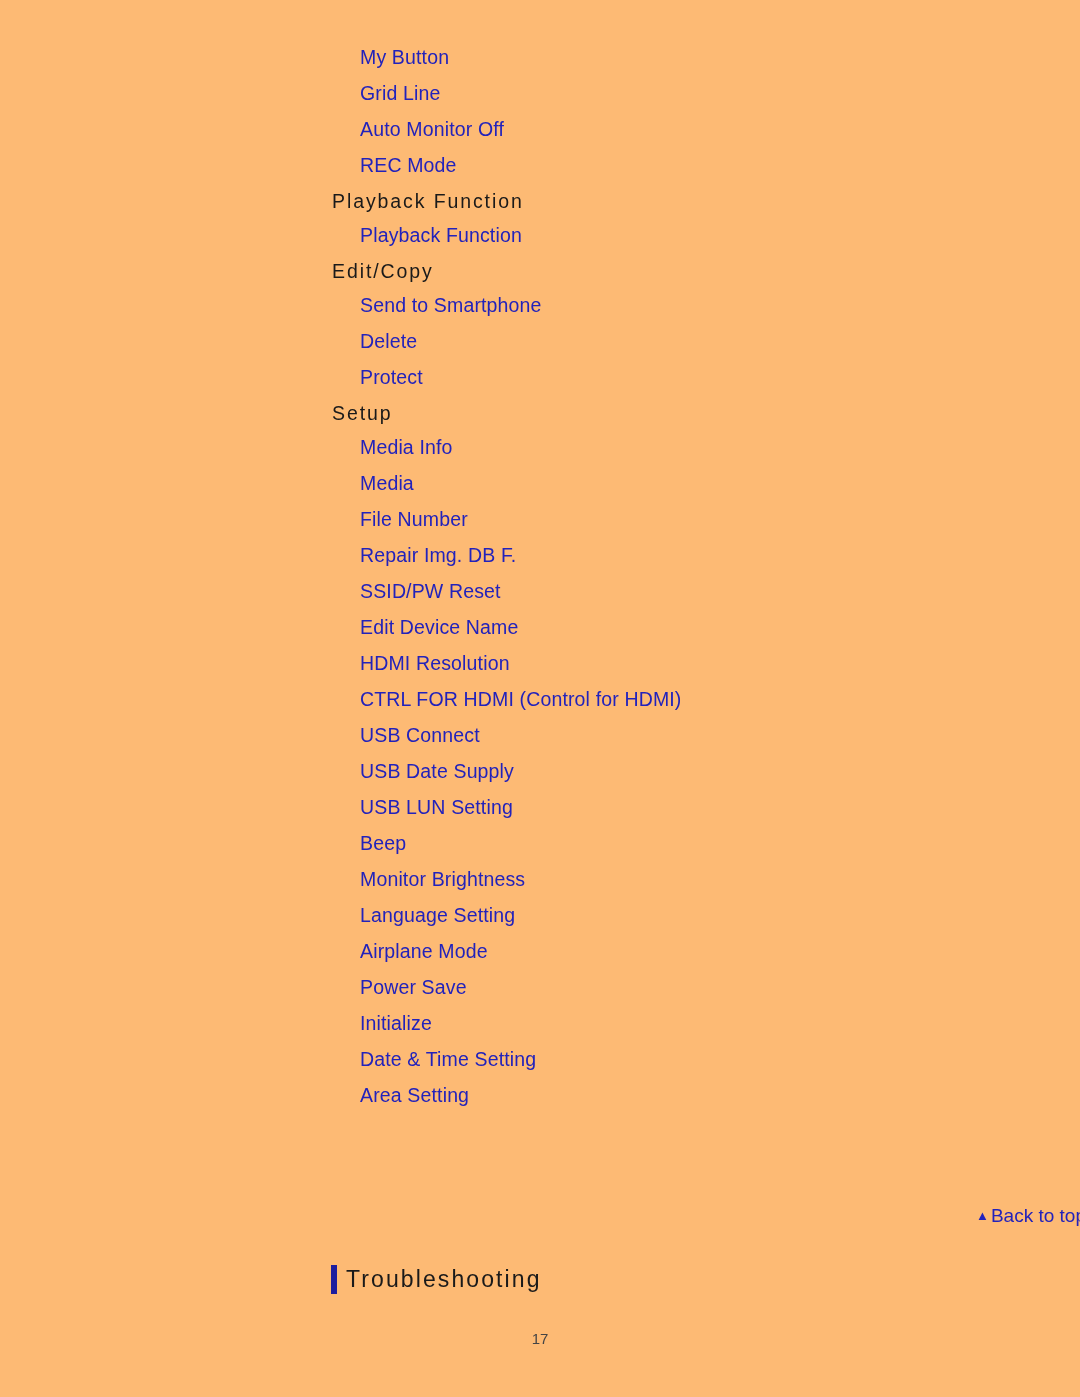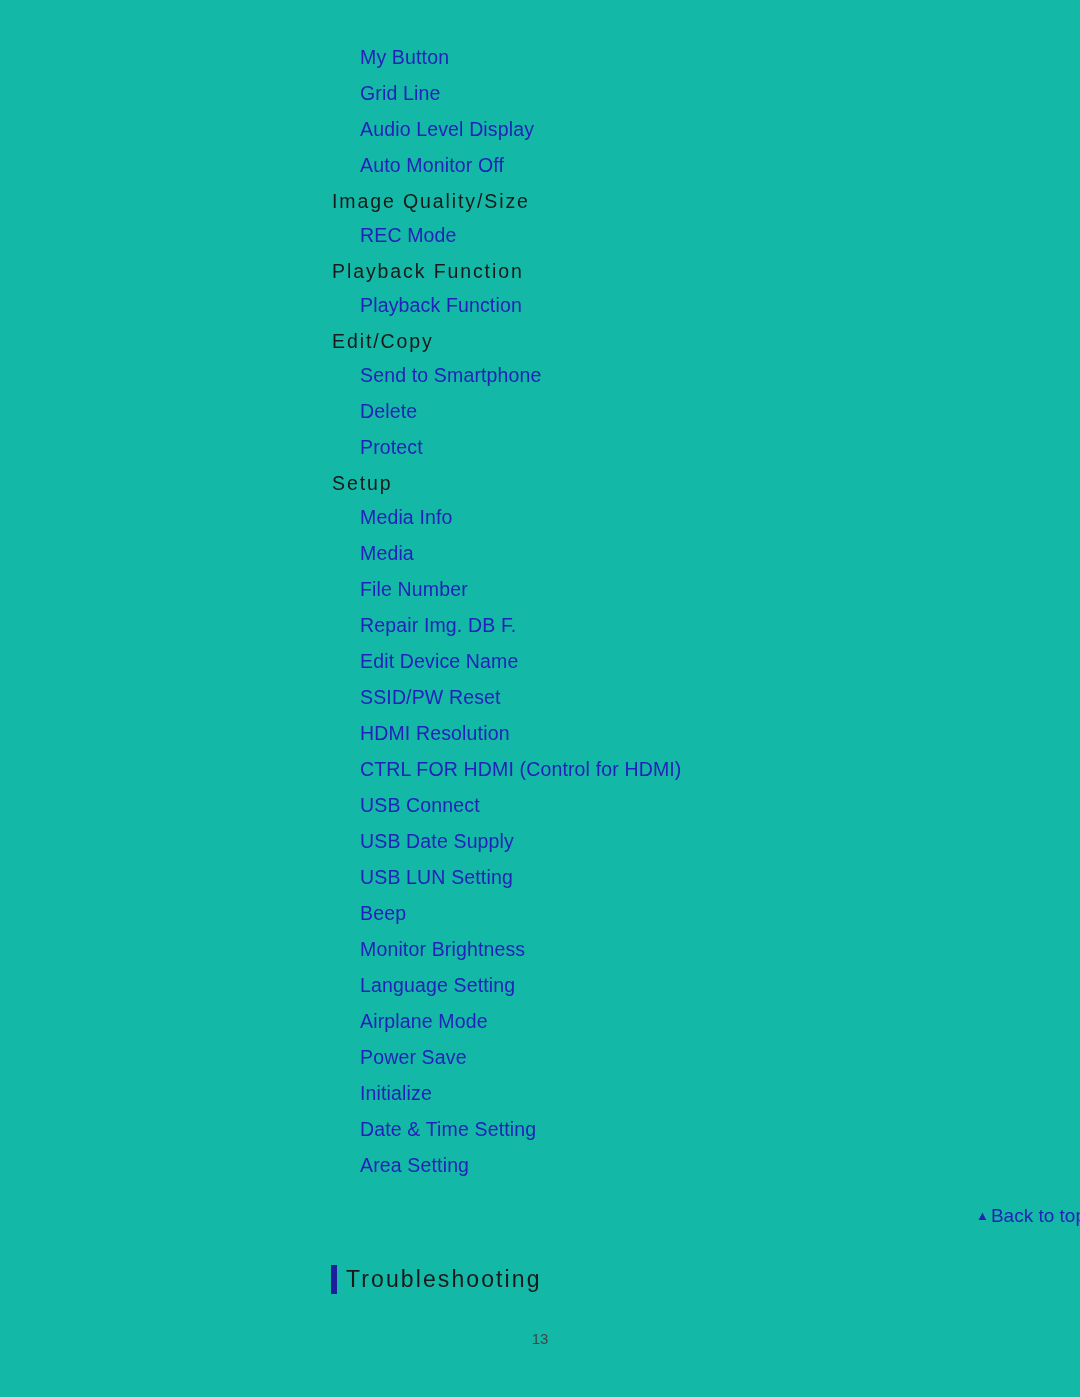--- a/index.html
+++ b/index.html
@@ -15,21 +15,21 @@
     font-family: "Liberation Sans", sans-serif;
     -webkit-font-smoothing: antialiased;
   }
 
   #page {
     position: absolute;
     left: 0;
     top: 0;
     width: 1080px;
     height: 1397px;
-    background: #14b8a6;
+    background: #fdba74;
     overflow: hidden;
   }
 
   .content {
     position: absolute;
     left: 332px;
     top: 40px;
     width: 700px;
   }
 
@@ -146,29 +146,25 @@
   <div class="content">
 
     <ul class="link-list orphan-list">
       <li>
         <a class="doc-link">My Button</a>
       </li>
       <li>
         <a class="doc-link">Grid Line</a>
       </li>
       <li>
-        <a class="doc-link">Audio Level Display</a>
-      </li>
-      <li>
         <a class="doc-link">Auto Monitor Off</a>
       </li>
     </ul>
 
     <div class="section-block">
-      <h2 class="section-heading">Image Quality/Size</h2>
       <ul class="link-list">
         <li>
           <a class="doc-link">REC Mode</a>
         </li>
       </ul>
     </div>
 
     <div class="section-block">
       <h2 class="section-heading">Playback Function</h2>
       <ul class="link-list">
@@ -202,24 +198,24 @@
         <li>
           <a class="doc-link">Media</a>
         </li>
         <li>
           <a class="doc-link">File Number</a>
         </li>
         <li>
           <a class="doc-link">Repair Img. DB F.</a>
         </li>
         <li>
+          <a class="doc-link">SSID/PW Reset</a>
+        </li>
+        <li>
           <a class="doc-link">Edit Device Name</a>
-        </li>
-        <li>
-          <a class="doc-link">SSID/PW Reset</a>
         </li>
         <li>
           <a class="doc-link">HDMI Resolution</a>
         </li>
         <li>
           <a class="doc-link">CTRL FOR HDMI (Control for HDMI)</a>
         </li>
         <li>
           <a class="doc-link">USB Connect</a>
         </li>
@@ -260,15 +256,15 @@
 
   <div class="back-to-top-row">
     <a class="back-to-top"><span class="tri-icon">▲</span><span>Back to top</span></a>
   </div>
 
   <div class="chapter-title-row">
     <div class="accent-bar"></div>
     <div class="chapter-title">Troubleshooting</div>
   </div>
 
-  <div class="page-number">13</div>
+  <div class="page-number">17</div>
 
 </div>
 
 </body></html>

